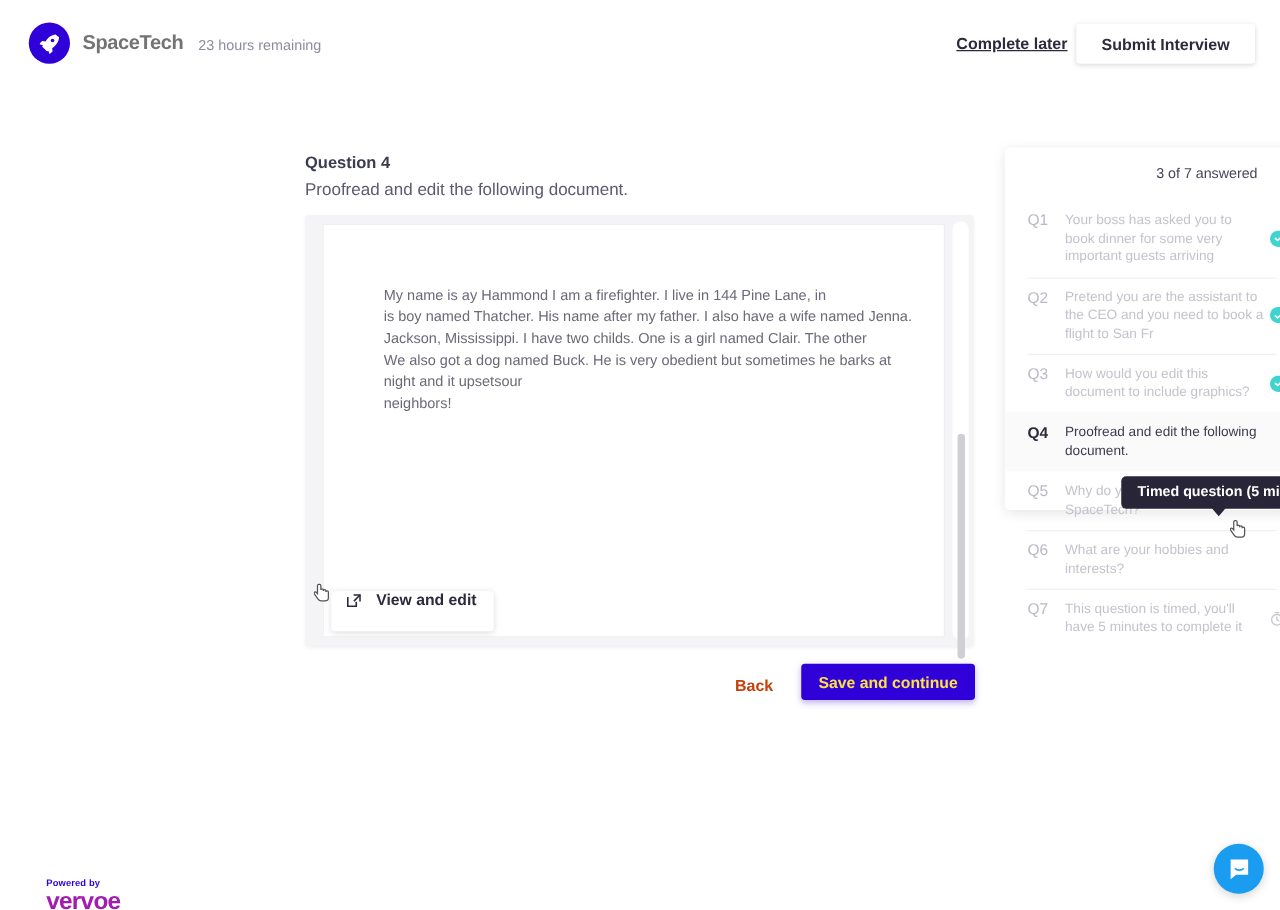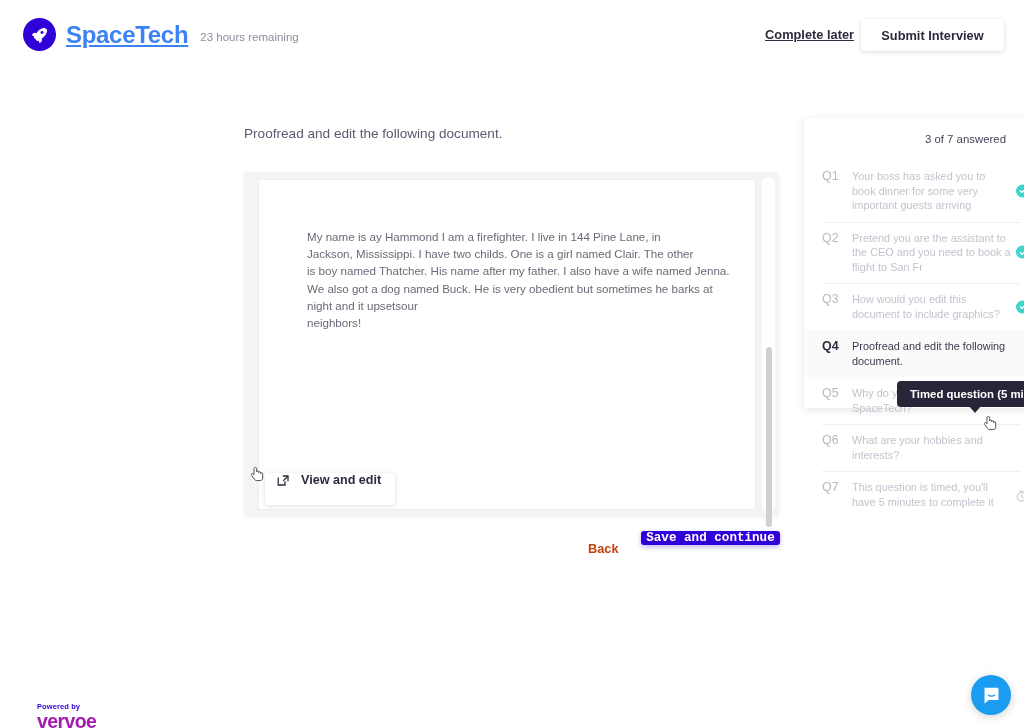--- a/index.html
+++ b/index.html
@@ -20,22 +20,22 @@
   }
   .brand { position: absolute; left: 23px; top: 18px; display: flex; align-items: center; gap: 10px; }
   .logo-circle {
     width: 33px; height: 33px; border-radius: 50%;
     background: #3000d8;
     display: flex; align-items: center; justify-content: center;
     flex: 0 0 auto;
   }
   .logo-circle svg { display: block; }
   .brand-name {
-    font-size: 24px; font-weight: bold; color: #3b82f6;
-    letter-spacing: -0.3px; white-space: nowrap; text-decoration: underline;
+    font-size: 16px; font-weight: bold; color: #737373;
+    letter-spacing: -0.3px; white-space: nowrap;
   }
   .time-remaining {
     font-size: 11.5px; color: #8c8ca0; white-space: nowrap;
     margin-left: 2px; margin-top: 5px;
   }
   .complete-later {
     position: absolute; right: 170px; top: 27px;
     font-size: 12.8px; font-weight: bold; color: #2b2b3d;
     cursor: pointer; white-space: nowrap; text-decoration: underline;
   }
@@ -101,24 +101,24 @@
 
   
   .back-btn {
     position: absolute; left: 582px; top: 537px;
     background: none; border: none;
     font-family: inherit; font-size: 12.8px; font-weight: bold; color: #c2410c;
     cursor: pointer; padding: 4px 6px;
   }
   .save-btn {
     position: absolute; left: 641px; top: 531px;
-    width: 139px; height: 14px;
+    width: 139px; height: 29px;
     background: #3000d8; border: none; border-radius: 3px;
     box-shadow: 0 2px 5px rgba(48,0,216,0.30);
-    font-family: Liberation Mono, monospace; font-size: 12.6px; font-weight: bold; color: #ffffff;
+    font-family: Liberation Sans, sans-serif; font-size: 12.6px; font-weight: bold; color: #fde047;
     cursor: pointer;
   }
 
   
   .side-panel {
     position: absolute; left: 804px; top: 118px;
     width: 235px; height: 290px;
     background: #ffffff;
     border-radius: 4px;
     box-shadow: 0 2px 10px rgba(0,0,0,0.10);
@@ -211,29 +211,30 @@
       </svg>
     </span>
     <span class="brand-name">SpaceTech</span>
     <span class="time-remaining">23 hours remaining</span>
   </div>
   <div class="complete-later">Complete later</div>
   <button class="submit-btn">Submit Interview</button>
 </div>
 
 <div class="q-head">
+  <div class="q-number">Question 4</div>
   <div class="q-prompt">Proofread and edit the following document.</div>
 </div>
 
 <div class="doc-card">
   <div class="doc-page">
     <div class="doc-text" id="doc-text">
         <p>My name is ay Hammond I am a firefighter. I live in 144 Pine Lane, in</p>
+        <p>is boy named Thatcher.  His name after my father. I also have a wife named Jenna.</p>
         <p>Jackson, Mississippi. I have two childs. One is a girl named Clair.  The other</p>
-        <p>is boy named Thatcher.  His name after my father. I also have a wife named Jenna.</p>
         <p>We also got a dog named Buck. He is very obedient but sometimes he barks at night and it upsetsour</p>
         <p>neighbors!</p>
       </div>
   </div>
   <div class="doc-scroll-track"></div>
   <div class="doc-scroll-thumb"></div>
 </div>
 
 <button class="view-edit-btn">
   <span>

